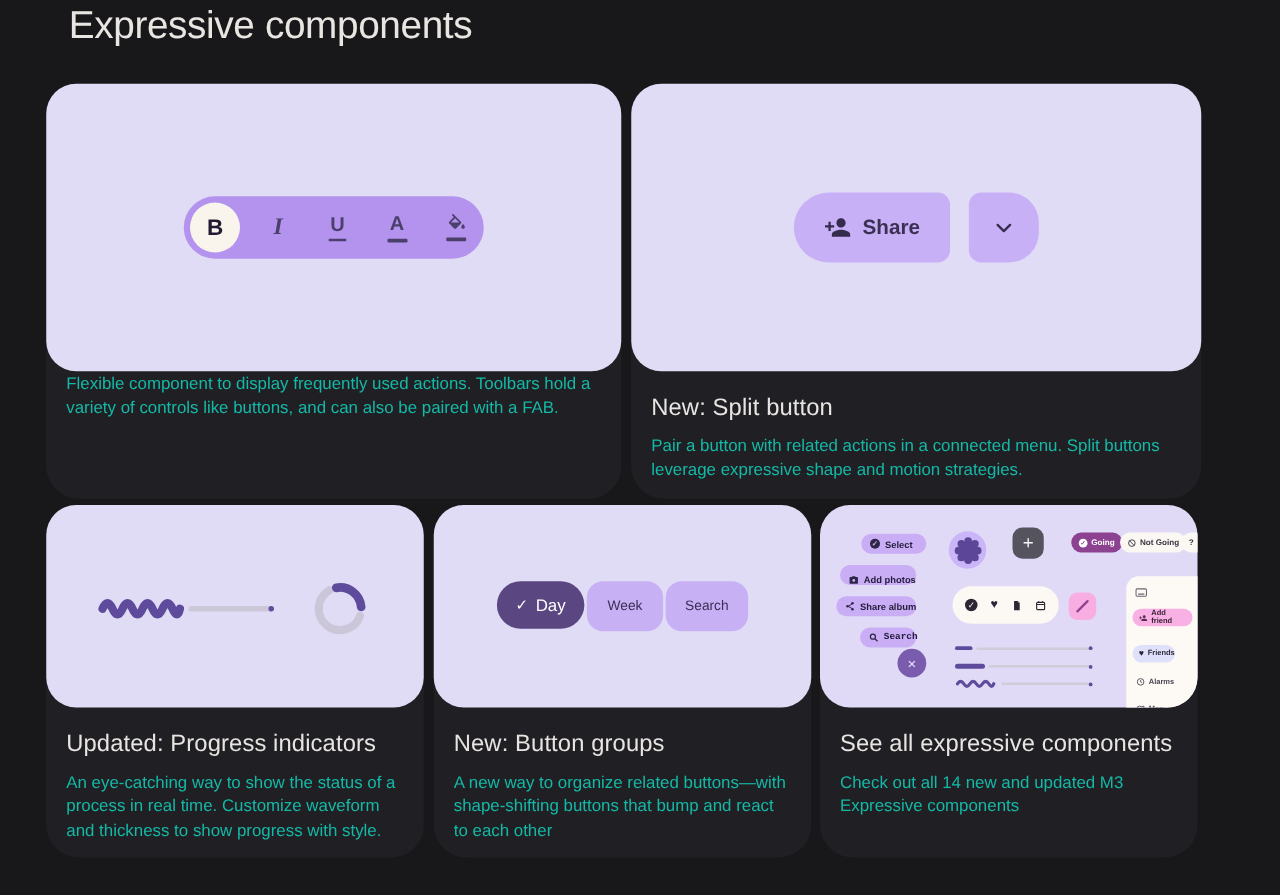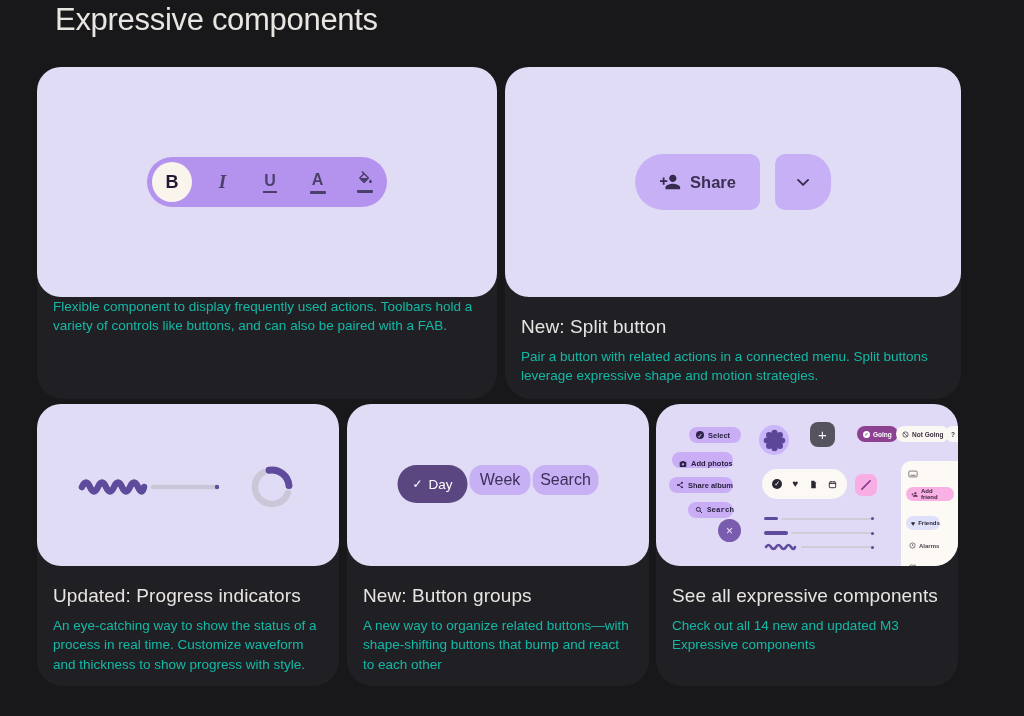--- a/index.html
+++ b/index.html
@@ -37,22 +37,22 @@
   .split-arrow{width:56px;height:56px;border-radius:10px 24px 24px 10px;background:#c7b0f5;
     display:flex;align-items:center;justify-content:center;}
   
   .prog-linear{position:absolute;left:40px;top:70px;}
   .prog-circ{position:absolute;left:211px;top:59px;}
   
   .bgroup{position:absolute;left:50%;top:61px;transform:translateX(-50%);display:flex;gap:2px;}
   .bg-day{height:38px;width:70px;border-radius:19px;background:#5a4680;color:#fff;
     display:flex;align-items:center;justify-content:center;gap:6px;font-size:13.5px;}
   .bg-day .chk{font-size:12px;}
-  .bg-btn{height:30px;border-radius:13px;background:#c7b0f3;color:#3b2f58;
-    display:flex;align-items:center;justify-content:center;font-size:16px;}
+  .bg-btn{height:40px;border-radius:13px;background:#c7b0f3;color:#3b2f58;
+    display:flex;align-items:center;justify-content:center;font-size:11px;}
   .bg-week{width:61px;}.bg-month{width:66px;}
   
   .col-el{position:absolute;box-sizing:border-box;}
   .fpill{background:#c9aef6;border-radius:999px;height:16px;display:flex;align-items:center;
     gap:4px;padding:0 7px;font-size:7.5px;color:#241c3a;font-weight:700;white-space:nowrap;}
   .cc{width:8px;height:8px;border-radius:50%;background:#2e2547;color:#c9aef6;font-size:6px;
     display:flex;align-items:center;justify-content:center;flex:0 0 auto;}
   .xfab{width:23px;height:23px;border-radius:50%;background:#7a5caf;color:#ece5fb;
     display:flex;align-items:center;justify-content:center;font-size:12px;}
   .halo{width:30px;height:30px;border-radius:50%;background:#c9b5f8;display:flex;

